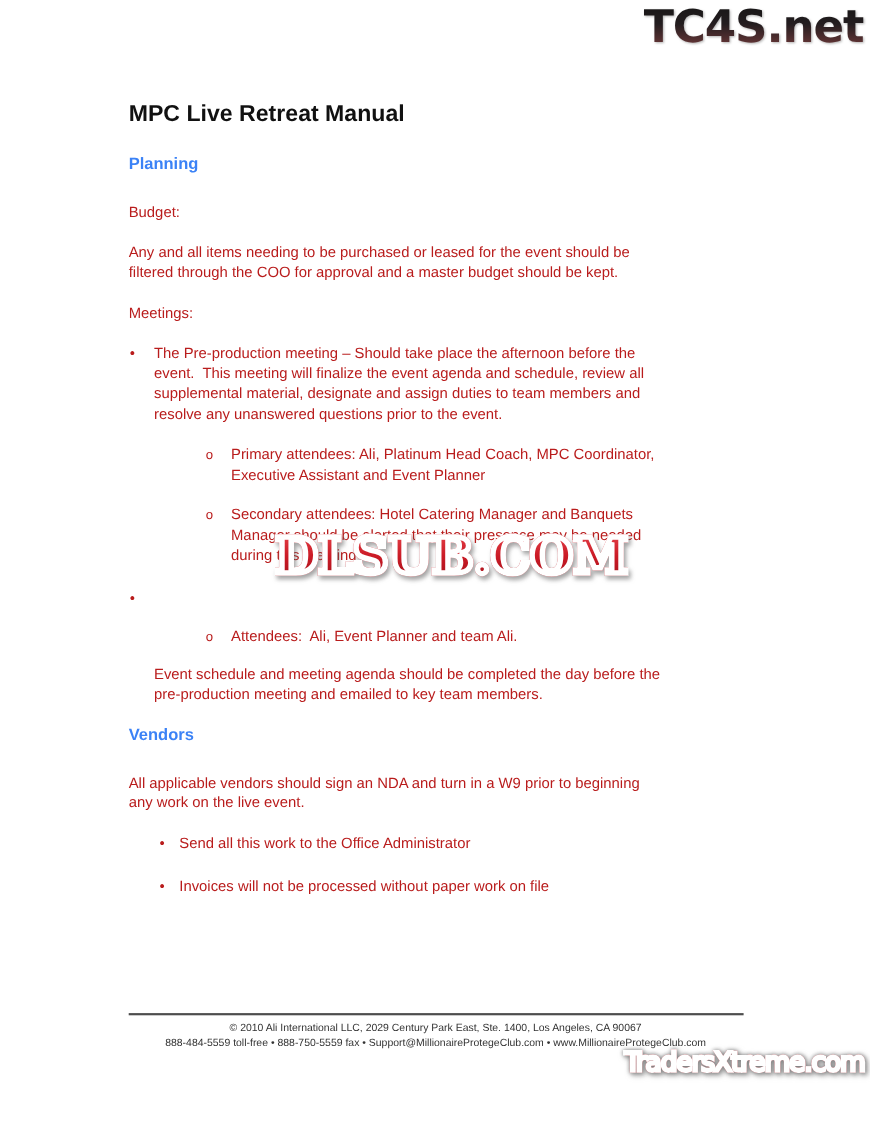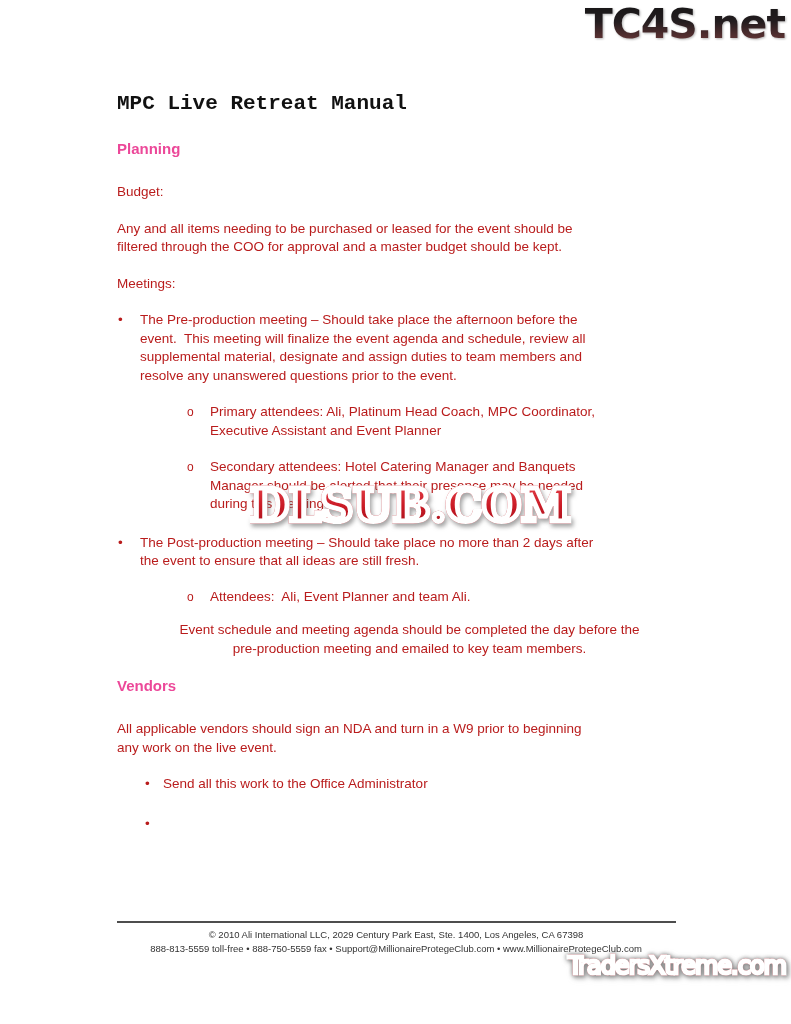--- a/index.html
+++ b/index.html
@@ -29,30 +29,30 @@
     filter: drop-shadow(1px 1px 1px #b5b5b5);
   }
   
   .content {
     position: absolute;
     left: 117px;
     top: 92px;
     width: 562px;
   }
   .doc-title {
-    font-family: Liberation Mono, monospace;
+    font-family: Liberation Sans, sans-serif;
     font-weight: bold;
     font-size: 21px;
     color: #111111;
     margin-bottom: 25px;
   }
   .section-heading {
     font-weight: bold;
     font-size: 15px;
-    color: #ec4899;
+    color: #3b82f6;
     margin-bottom: 26px;
   }
   .t {
     font-size: 13.5px;
     line-height: 18.5px;
     white-space: pre-wrap;
     color: #b91c1c;
   }
   .para { margin-bottom: 18px; }
   .row { display: flex; margin-bottom: 18px; }
@@ -62,21 +62,21 @@
   .lvl1 .marker { width: 22px; }
   
   .lvl2 { padding-left: 70px; }
   .lvl2 .marker { width: 23px; font-size: 12px; line-height: 18.5px; }
   
   .lvl1b { padding-left: 28px; }
   .lvl1b .marker { width: 18px; }
   .indent23 { margin-left: 23px; }
   .mb15 { margin-bottom: 15px; }
   .mb17 { margin-bottom: 17px; }
-  .mb19 { margin-bottom: 19px; text-align: center; }
+  .mb19 { margin-bottom: 19px; }
   .mb20 { margin-bottom: 20px; }
   .mb21 { margin-bottom: 21px; }
   
   .watermark {
     position: absolute;
     left: 250px;
     top: 479px;
     font-family: "DejaVu Serif", serif;
     font-weight: bold;
     font-size: 45px;
@@ -164,22 +164,20 @@
 
     <div class="row lvl2 mb20">
       <span class="t marker">o</span>
       <p class="t">Secondary attendees: Hotel Catering Manager and Banquets
 Manager should be alerted that their presence may be needed
 during this meeting</p>
     </div>
 
     <div class="row lvl1 mb17">
       <span class="t marker">•</span>
-      <p class="t">The Post-production meeting – Should take place no more than 2 days after
-the event to ensure that all ideas are still fresh.</p>
     </div>
 
     <div class="row lvl2 mb15">
       <span class="t marker">o</span>
       <p class="t">Attendees:  Ali, Event Planner and team Ali.</p>
     </div>
 
     <p class="t indent23 mb19">Event schedule and meeting agenda should be completed the day before the
 pre-production meeting and emailed to key team members.</p>
 
@@ -188,28 +186,29 @@
     <p class="t para">All applicable vendors should sign an NDA and turn in a W9 prior to beginning
 any work on the live event.</p>
 
     <div class="row lvl1b mb21">
       <span class="t marker">•</span>
       <p class="t">Send all this work to the Office Administrator</p>
     </div>
 
     <div class="row lvl1b">
       <span class="t marker">•</span>
+      <p class="t">Invoices will not be processed without paper work on file</p>
     </div>
 
   </div>
 
   <div class="watermark">DLSUB.COM</div>
 
   <div class="footer-rule"></div>
 
   <div class="footer-text">
-    <div>© 2010 Ali International LLC, 2029 Century Park East, Ste. 1400, Los Angeles, CA 67398</div>
-    <div>888-813-5559 toll-free • 888-750-5559 fax • Support@MillionaireProtegeClub.com • www.MillionaireProtegeClub.com</div>
+    <div>© 2010 Ali International LLC, 2029 Century Park East, Ste. 1400, Los Angeles, CA 90067</div>
+    <div>888-484-5559 toll-free • 888-750-5559 fax • Support@MillionaireProtegeClub.com • www.MillionaireProtegeClub.com</div>
   </div>
 
   <div class="traders">TradersXtreme.com</div>
 
 </div>
 
 </body></html>

